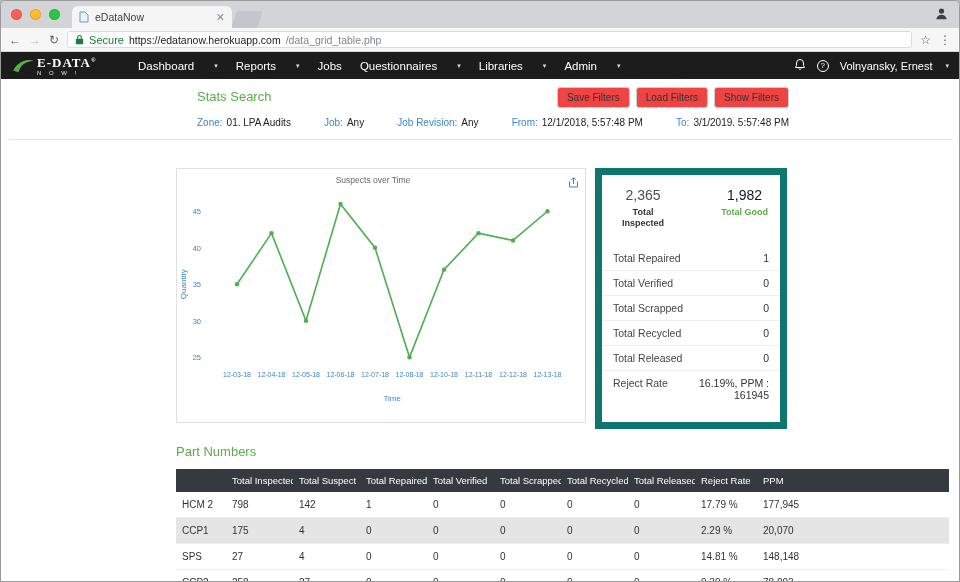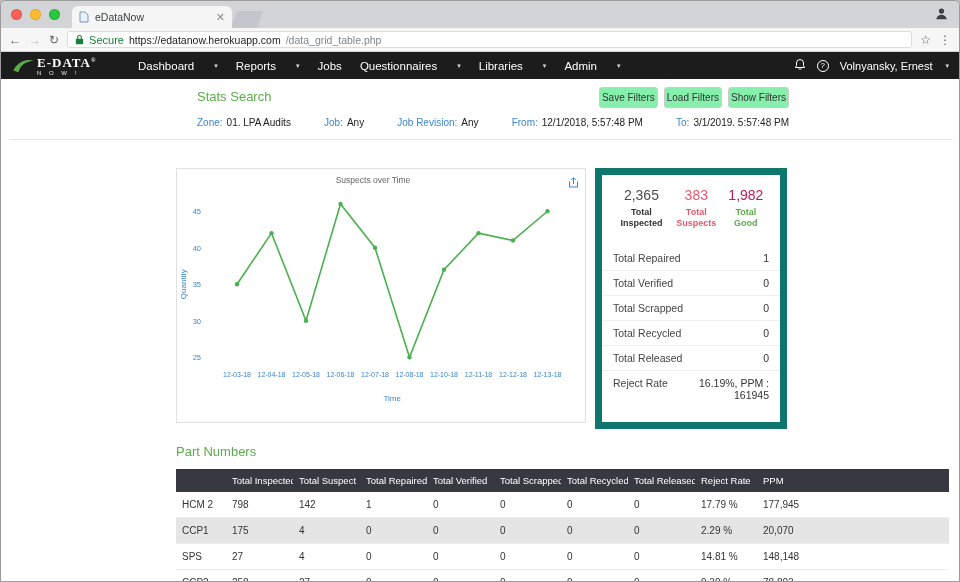--- a/index.html
+++ b/index.html
@@ -46,22 +46,22 @@
   .help-icon { width:12px; height:12px; border:1px solid #fff; border-radius:50%; font-size:8px;
                display:flex; align-items:center; justify-content:center; }
   .user-menu { font-size:11px; display:flex; align-items:center; gap:13px; }
 
   
   .content { padding:8px 10px 0 175px; background:#fff; }
   .header-row { display:flex; justify-content:space-between; align-items:flex-start;
                 padding-left:21px; width:613px; }
   .page-title { color:var(--accent-green,#5cab4a); font-size:13px; font-weight:400; margin:2px 0 0; }
   .btn-group { display:flex; gap:6px; }
-  .btn { font-size:10px; color:#333; background:#86efac; border:1px solid #ccc; border-radius:3px;
-         padding:4px 2px; cursor:pointer; }
+  .btn { font-size:10px; color:#333; background:#ef4444; border:1px solid #ccc; border-radius:3px;
+         padding:4px 9px; cursor:pointer; }
   .filters { display:flex; justify-content:space-between; padding-left:21px; width:613px;
              margin-top:9px; font-size:10px; }
   .filter-label { color:var(--link-blue,#3b87c8); margin-right:4px; }
   .filter-value { color:#222; }
   .full-divider { position:relative; left:-167px; width:944px; height:1px; background:#e5e5e5;
                   margin:11px 0 12px; }
 
   .main-row { display:flex; gap:9px;margin-top:28px; }
   .chart-card { width:410px; height:255px; border:1px solid #e0e0e0; position:relative; }
   .chart-export { position:absolute; top:5px; right:6px; cursor:pointer; }
@@ -243,25 +243,21 @@
           </svg>
       </div>
 
       <div class="stats-card">
         <div class="stats-summary">
             <div class="sum-block">
               <div class="sum-value" style="color: rgb(77, 77, 77);">2,365</div>
               <div class="sum-label" style="color: rgb(51, 51, 51);">Total Inspected</div>
             </div>
             <div class="sum-block">
-              <div class="sum-value" style="color: rgb(232, 86, 109);">383</div>
-              <div class="sum-label" style="color: rgb(232, 86, 109);">Total Suspects</div>
-            </div>
-            <div class="sum-block">
-              <div class="sum-value" style="color: #be185d;">1,982</div>
+              <div class="sum-value" style="color: #0f172a;">1,982</div>
               <div class="sum-label" style="color: rgb(92, 171, 74);">Total Good</div>
             </div>
           </div>
         <div class="stats-rows">
             <div class="stat-row">
               <span class="label">Total Repaired</span>
               <span class="value">1</span>
             </div>
             <div class="stat-row">
               <span class="label">Total Verified</span>

